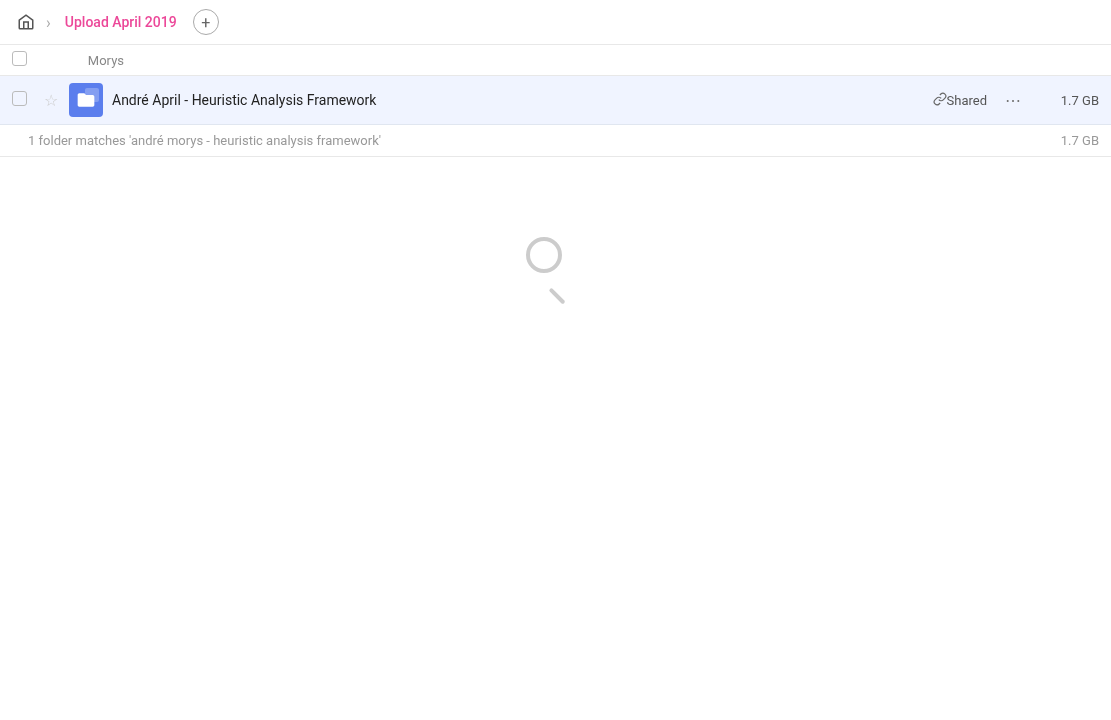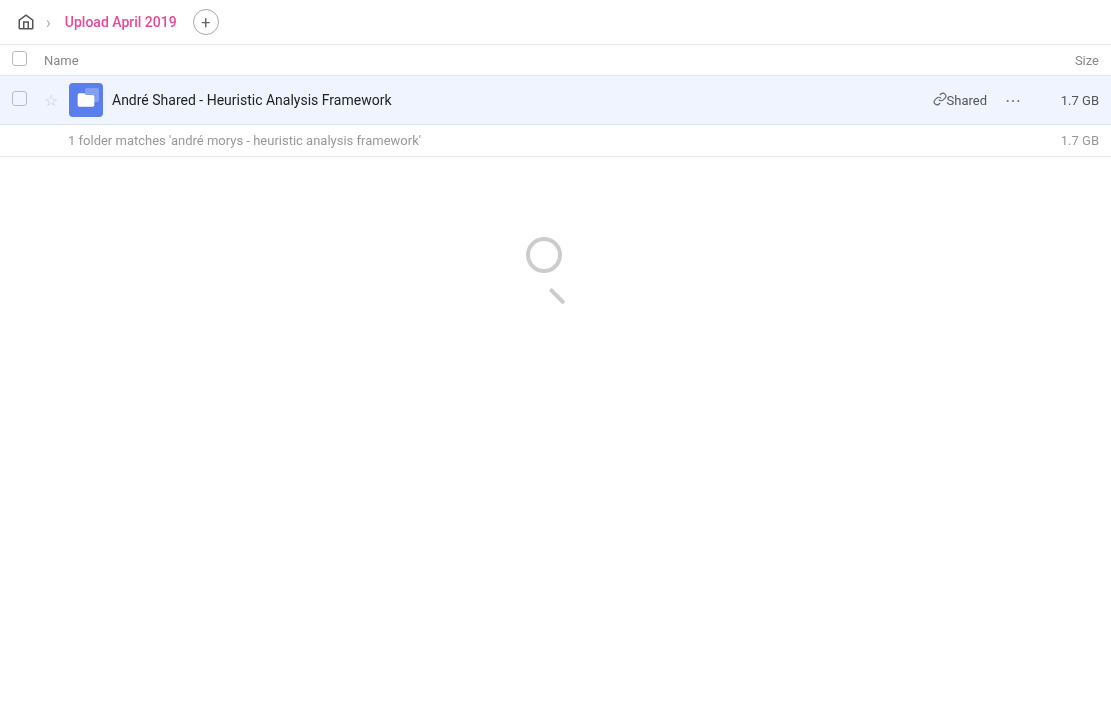--- a/index.html
+++ b/index.html
@@ -168,21 +168,21 @@
       height: 15px;
       border: 1.5px solid #bbb;
       border-radius: 3px;
       display: inline-block;
     }
 
     
     .summary-row {
       display: flex;
       align-items: center;
-      padding: 8px 12px 8px 68px;
+      padding: 8px 12px 8px 28px;
       border-bottom: 1px solid #e8e8e8;
       color: #999;
       font-size: 13px;
       gap: 18px;
     }
     .summary-text {
       flex: 1;
     }
     .summary-size {
       width: 80px;
@@ -243,37 +243,36 @@
   <span class="breadcrumb-item">Upload April 2019</span>
   <div class="breadcrumb-add">
     <span>+</span>
   </div>
 </div>
 
 <div class="column-headers">
   <div class="col-checkbox">
     <span class="checkbox-placeholder"></span>
   </div>
-  <div class="col-name">Name</div>
-  <div class="col-size">Size</div>
+  <div class="col-size">Morys</div>
 </div>
 
 <div class="file-row">
   <div class="checkbox-col">
     <span class="checkbox-placeholder"></span>
   </div>
   <div class="star-btn">☆</div>
   <div class="file-icon-wrap">
     <div class="file-icon">
       <svg width="20" height="20" viewBox="0 0 24 24" fill="white" style="z-index:1">
         <path d="M10 4H4c-1.1 0-2 .9-2 2v12c0 1.1.9 2 2 2h16c1.1 0 2-.9 2-2V8c0-1.1-.9-2-2-2h-8l-2-2z"></path>
       </svg>
     </div>
   </div>
-  <div class="file-name">André Shared - Heuristic Analysis Framework</div>
+  <div class="file-name">André April - Heuristic Analysis Framework</div>
   <div class="shared-badge">
     <span class="link-icon">
       <svg width="14" height="14" viewBox="0 0 24 24" fill="none" stroke="currentColor" stroke-width="2">
         <path d="M10 13a5 5 0 007.54.54l3-3a5 5 0 00-7.07-7.07l-1.72 1.71"></path>
         <path d="M14 11a5 5 0 00-7.54-.54l-3 3a5 5 0 007.07 7.07l1.71-1.71"></path>
       </svg>
     </span>
     <span>Shared</span>
   </div>
   <div class="more-btn">⋯</div>

